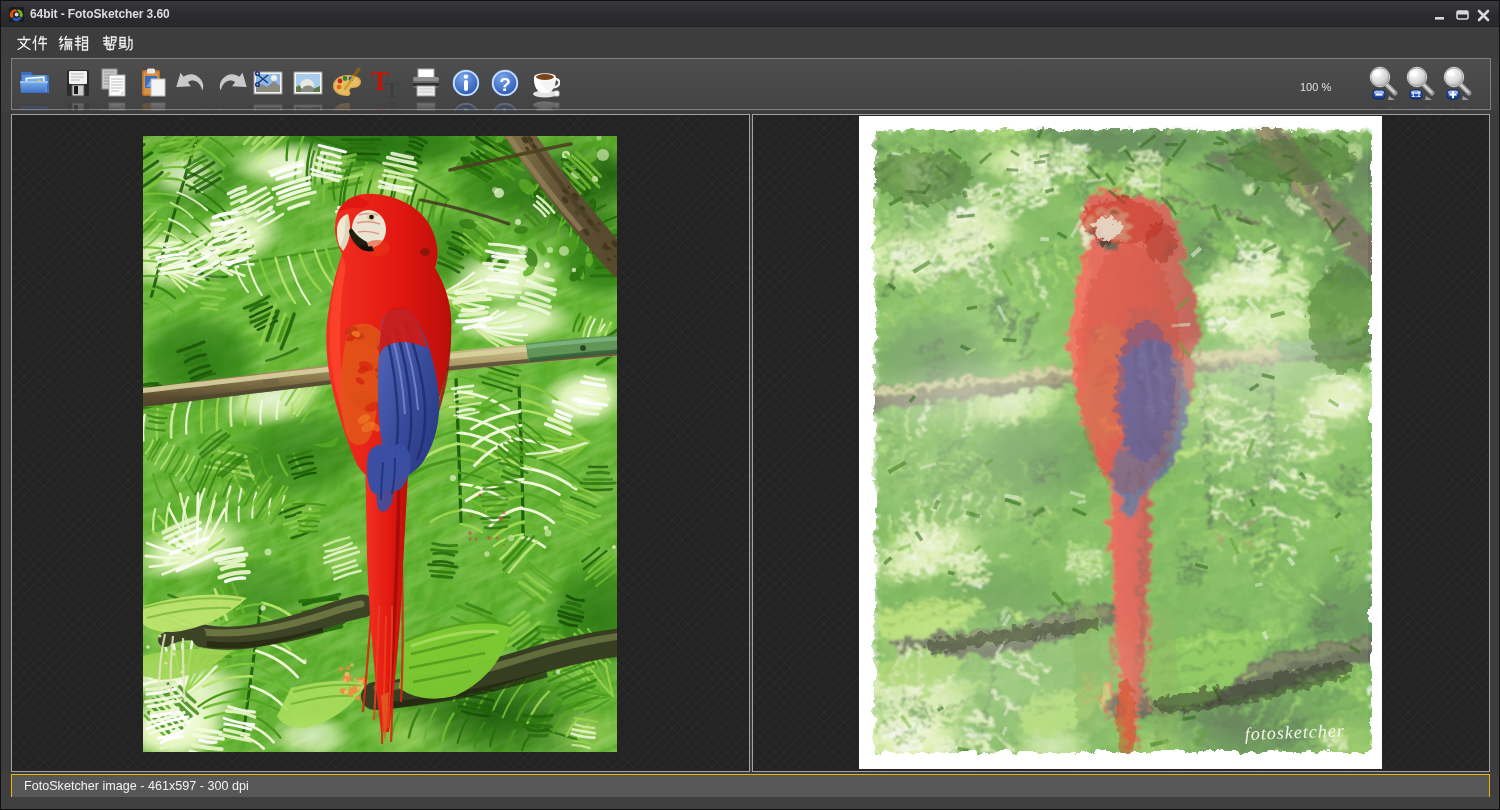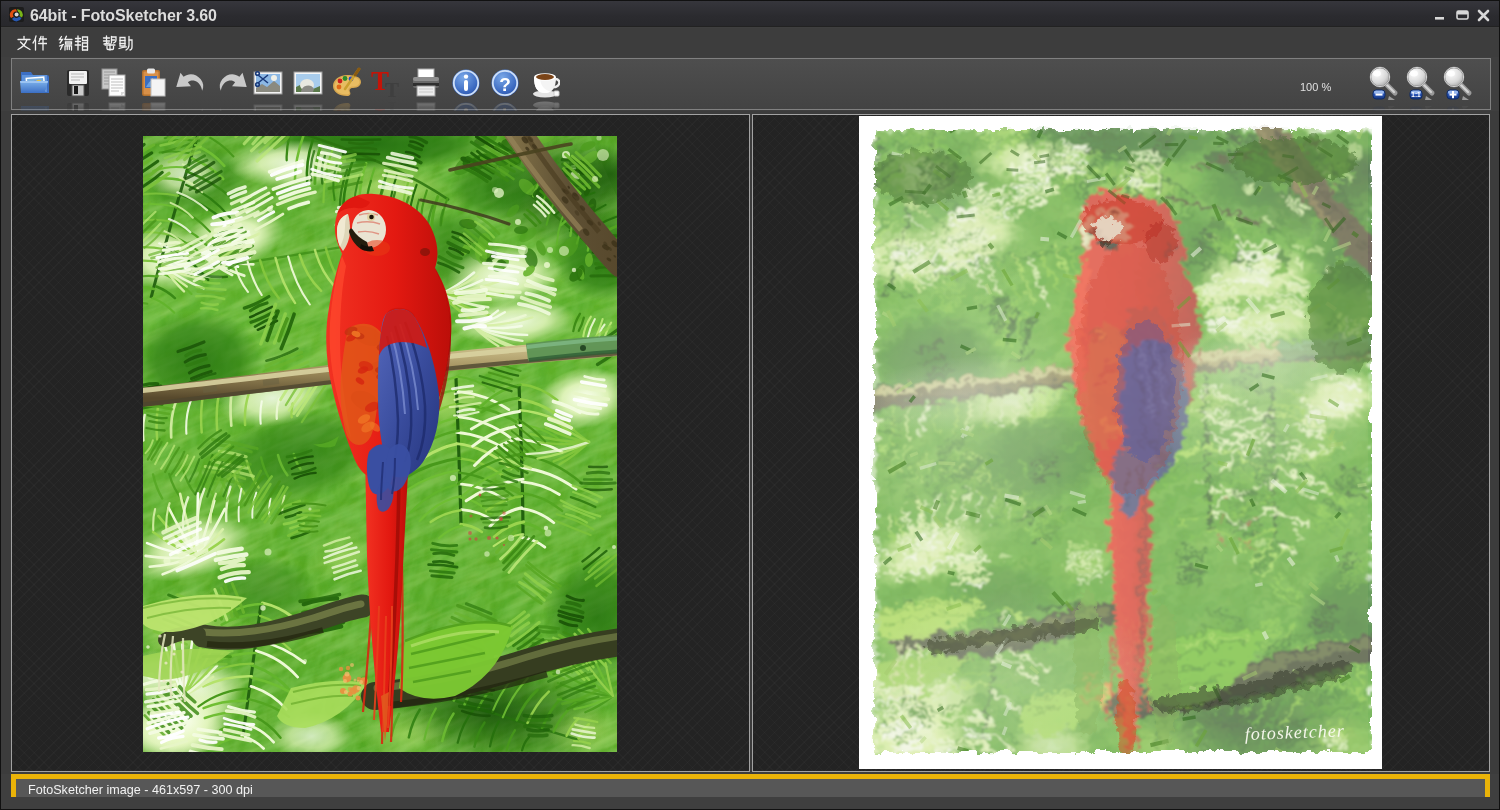--- a/index.html
+++ b/index.html
@@ -4,21 +4,21 @@
 <style>
 html,body{margin:0;padding:0;background:#000;}
 *{box-sizing:border-box;}
 .win{position:relative;width:1500px;height:810px;overflow:hidden;
   font-family:"Liberation Sans",sans-serif;
   background:#3f3f3f;border:1px solid #111;}
 .titlebar{position:absolute;left:0;top:0;width:1500px;height:26px;
   background:linear-gradient(#36363c,#2b2b2f 60%,#28282c);
   border-bottom:1px solid #222;}
 .titlebar .tlogo{position:absolute;left:8px;top:6px;}
-.titlebar .ttext{position:absolute;left:29px;top:6px;font-size:16px;font-weight:bold;color:#dcdcdc;letter-spacing:-0.1px;}
+.titlebar .ttext{position:absolute;left:29px;top:6px;font-size:12px;font-weight:bold;color:#dcdcdc;letter-spacing:-0.1px;}
 .winbtn{position:absolute;top:0;color:#d8d8d8;}
 .menubar{position:absolute;left:0;top:27px;width:1500px;height:29px;background:#3d3d3d;}
 .toolbar{position:absolute;left:10px;top:57px;width:1480px;height:52px;
   background:linear-gradient(#4e4e4e,#434343);
   border:1px solid #808080;}
 .ticon{position:absolute;top:8px;width:32px;height:32px;
   -webkit-box-reflect:below 1px linear-gradient(transparent 50%, rgba(255,255,255,0.34));}
 .zoomlbl{position:absolute;top:22px;left:1288px;font-size:11px;color:#e0e0e0;}
 .zicon{position:absolute;top:6px;width:34px;height:38px;
   -webkit-box-reflect:below 0px linear-gradient(transparent 75%, rgba(255,255,255,0.15));}
@@ -26,21 +26,21 @@
 .panel{position:absolute;top:113px;height:658px;border:1px solid #a2a2a2;
   background:
    repeating-linear-gradient(45deg, rgba(255,255,255,0.020) 0 1px, rgba(255,255,255,0) 1px 7px),
    repeating-linear-gradient(-45deg, rgba(255,255,255,0.020) 0 1px, rgba(0,0,0,0.04) 1px 7px),
    #242424;}
 .panel.left{left:10px;width:739px;}
 .panel.right{left:751px;width:738px;}
 .photo{position:absolute;left:142px;top:135px;width:474px;height:616px;}
 .paint{position:absolute;left:858px;top:115px;width:523px;height:653px;background:#fff;}
 .statusbar{position:absolute;left:10px;top:773px;width:1479px;height:33px;
-  background:#575757;border:5px solid #eab308;}
+  background:#575757;border:1px solid #eab308;}
 .statusbar span{position:absolute;left:12px;top:4px;font-size:12.6px;color:#f2f2f2;}
 .bottomstrip{position:absolute;left:0;top:796px;width:1500px;height:14px;background:#3f3f3f;}
 </style>
 </head>
 <body>
 <div class="win">
   <div class="titlebar">
     <svg class="tlogo" width="15" height="15" viewBox="0 0 15 15">
       <rect x="0" y="0" width="15" height="15" rx="2" fill="#1c1c1c"></rect>
       <path d="M2,11 A5.5 5.5 0 0 1 7,2.2 l1.2,2.6 A3 3 0 0 0 4.8,9.6 Z" fill="#e05010"></path>

